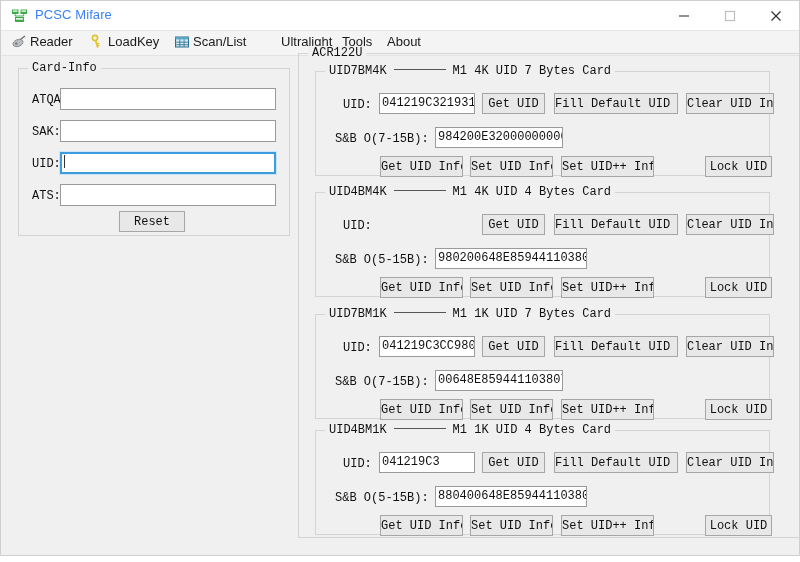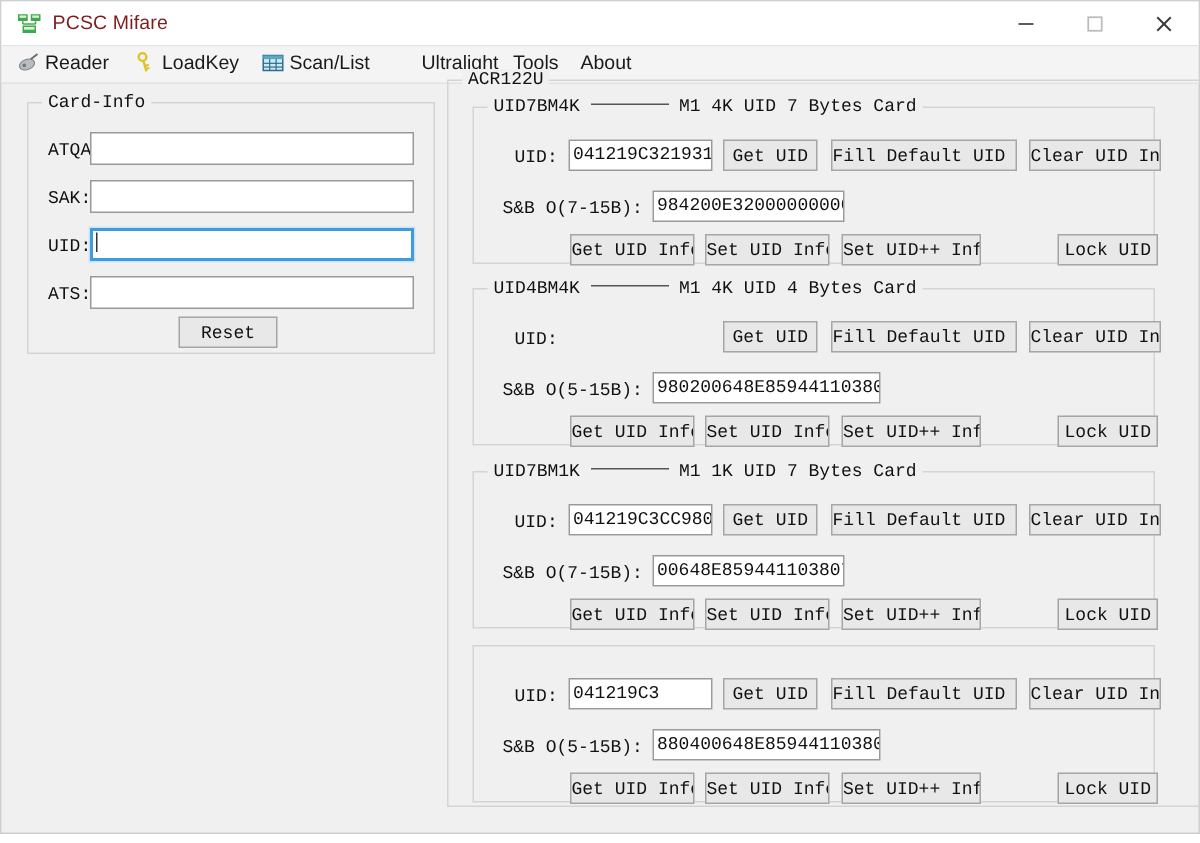--- a/index.html
+++ b/index.html
@@ -26,21 +26,21 @@
     background: #ffffff;
     border-bottom: 1px solid #e6e6e6;
     box-sizing: border-box;
   }
   .title-icon {
     position: absolute; left: 10px; top: 7px;
     width: 17px; height: 16px;
   }
   .title-text {
     position: absolute; left: 34px; top: 6px;
-    font-size: 13px; color: #7f1d1d;
+    font-size: 13px; color: #3b82f6;
     font-family: "Liberation Sans", sans-serif;
     letter-spacing: 0.1px;
   }
   .win-btn {
     position: absolute; top: 0;
     width: 46px; height: 29px;
     cursor: default;
   }
   .win-btn svg { position: absolute; left: 50%; top: 50%; transform: translate(-50%,-50%); }
   .btn-min { right: 92px; }
@@ -305,20 +305,23 @@
       <div class="lbl" style="left:19px; top:60px;">S&amp;B O(7-15B):</div>
       <div class="tfield" style="left:119px; top:55px; width:128px; height:21px;">00648E859441103807</div>
 
       <div class="btn" style="left:64px; top:84px; width:83px; height:21px;">Get UID Info</div>
       <div class="btn" style="left:154px; top:84px; width:83px; height:21px;">Set UID Info</div>
       <div class="btn" style="left:245px; top:84px; width:93px; height:21px;">Set UID++ Info</div>
       <div class="btn" style="left:389px; top:84px; width:67px; height:21px;">Lock UID</div>
     </div>
 
     <div class="groupbox" style="left:16px; top:376px; width:455px; height:105px;">
+      <div class="gb-title">
+        <span>UID4BM1K</span><span class="dash"></span><span>M1 1K UID 4 Bytes Card</span>
+      </div>
       <div class="lbl" style="left:27px; top:26px;">UID:</div>
       <div class="tfield" style="left:63px; top:21px; width:96px; height:21px;">041219C3</div>
       <div class="btn" style="left:166px; top:21px; width:63px; height:21px;">Get UID</div>
       <div class="btn" style="left:238px; top:21px; width:124px; height:21px;">Fill Default UID Info</div>
       <div class="btn" style="left:370px; top:21px; width:88px; height:21px;">Clear UID Info</div>
 
       <div class="lbl" style="left:19px; top:60px;">S&amp;B O(5-15B):</div>
       <div class="tfield" style="left:119px; top:55px; width:152px; height:21px;">880400648E859441103807</div>
 
       <div class="btn" style="left:64px; top:84px; width:83px; height:21px;">Get UID Info</div>

